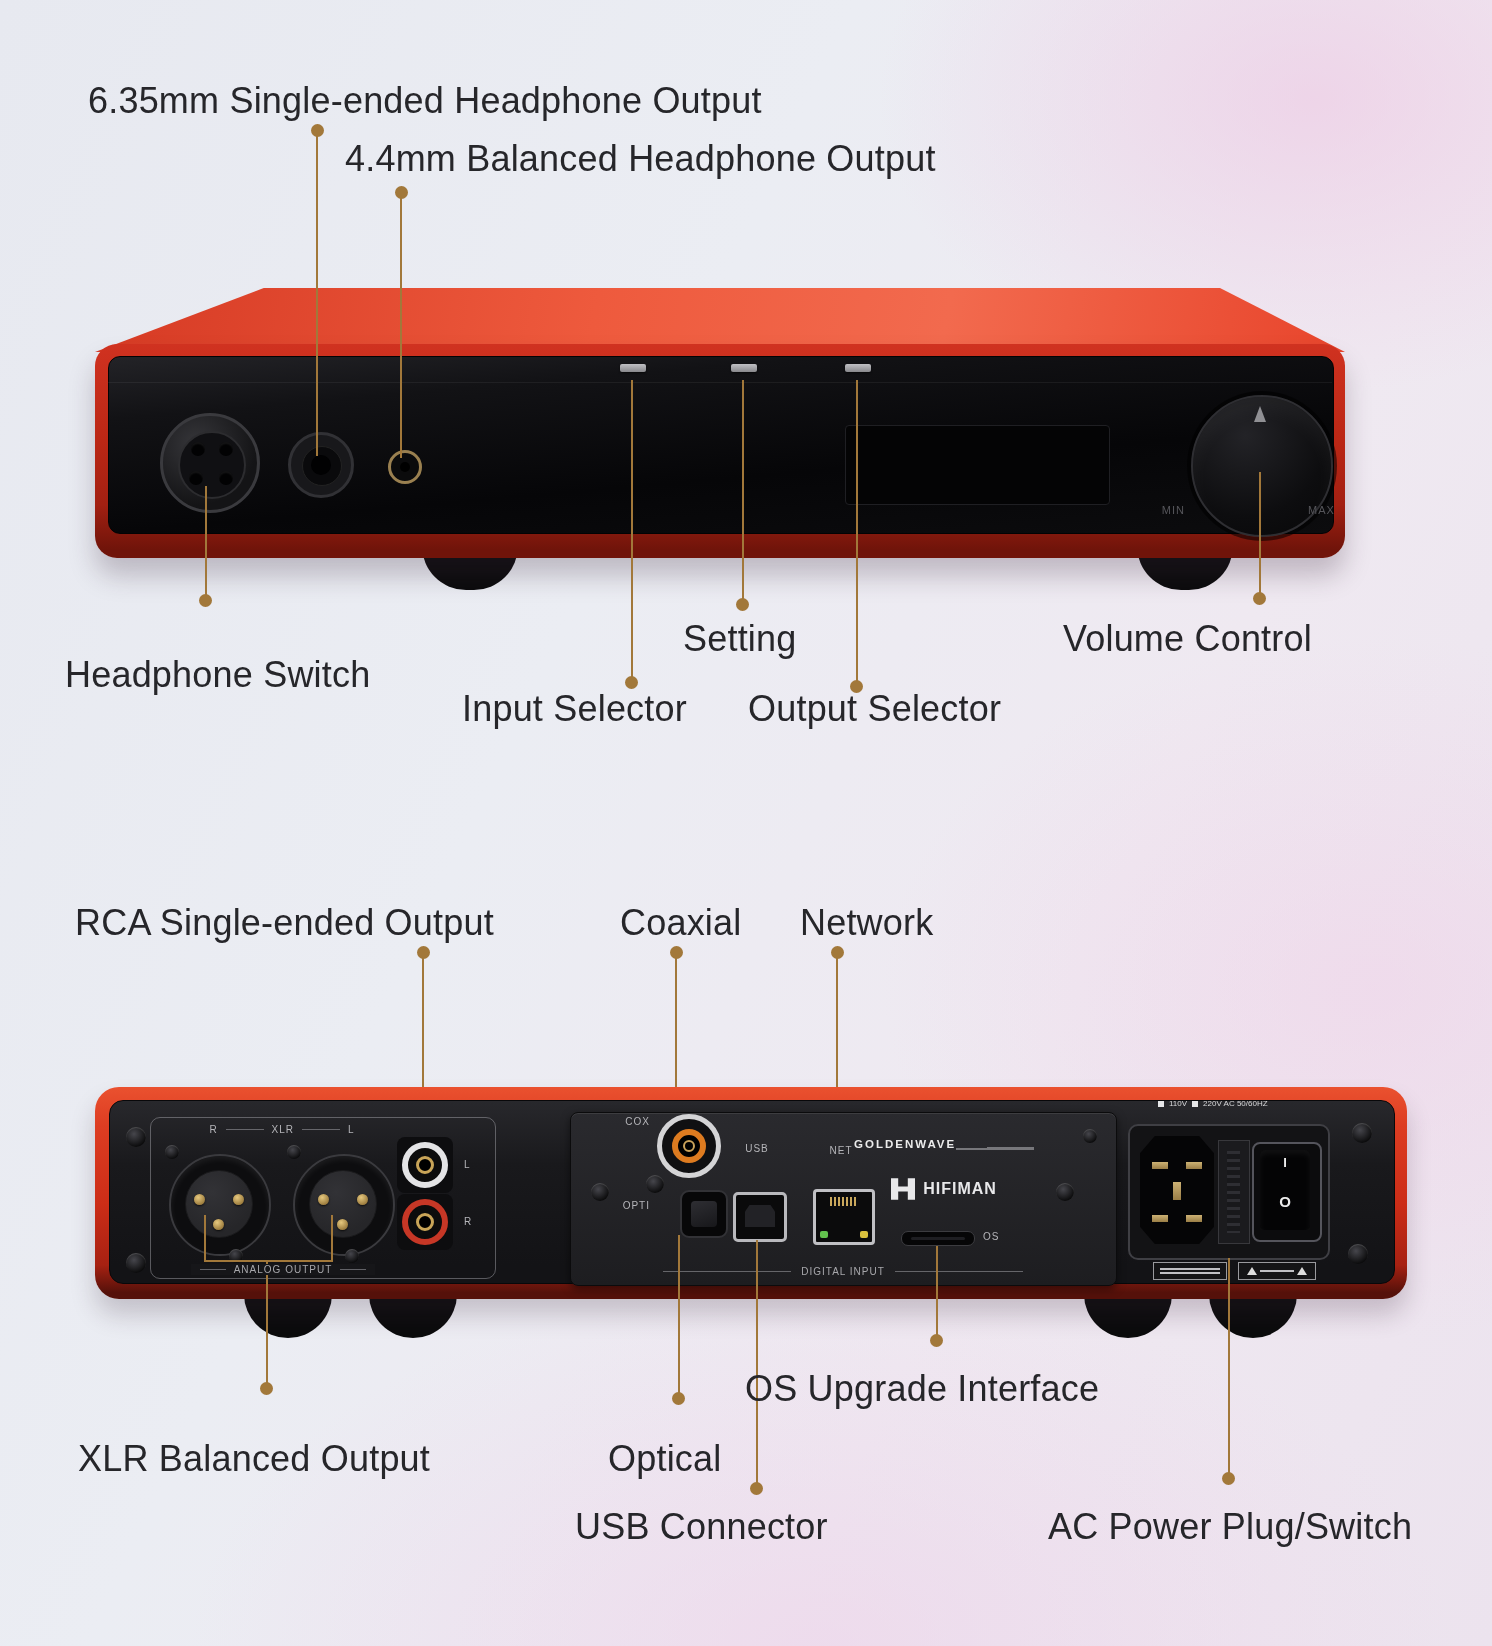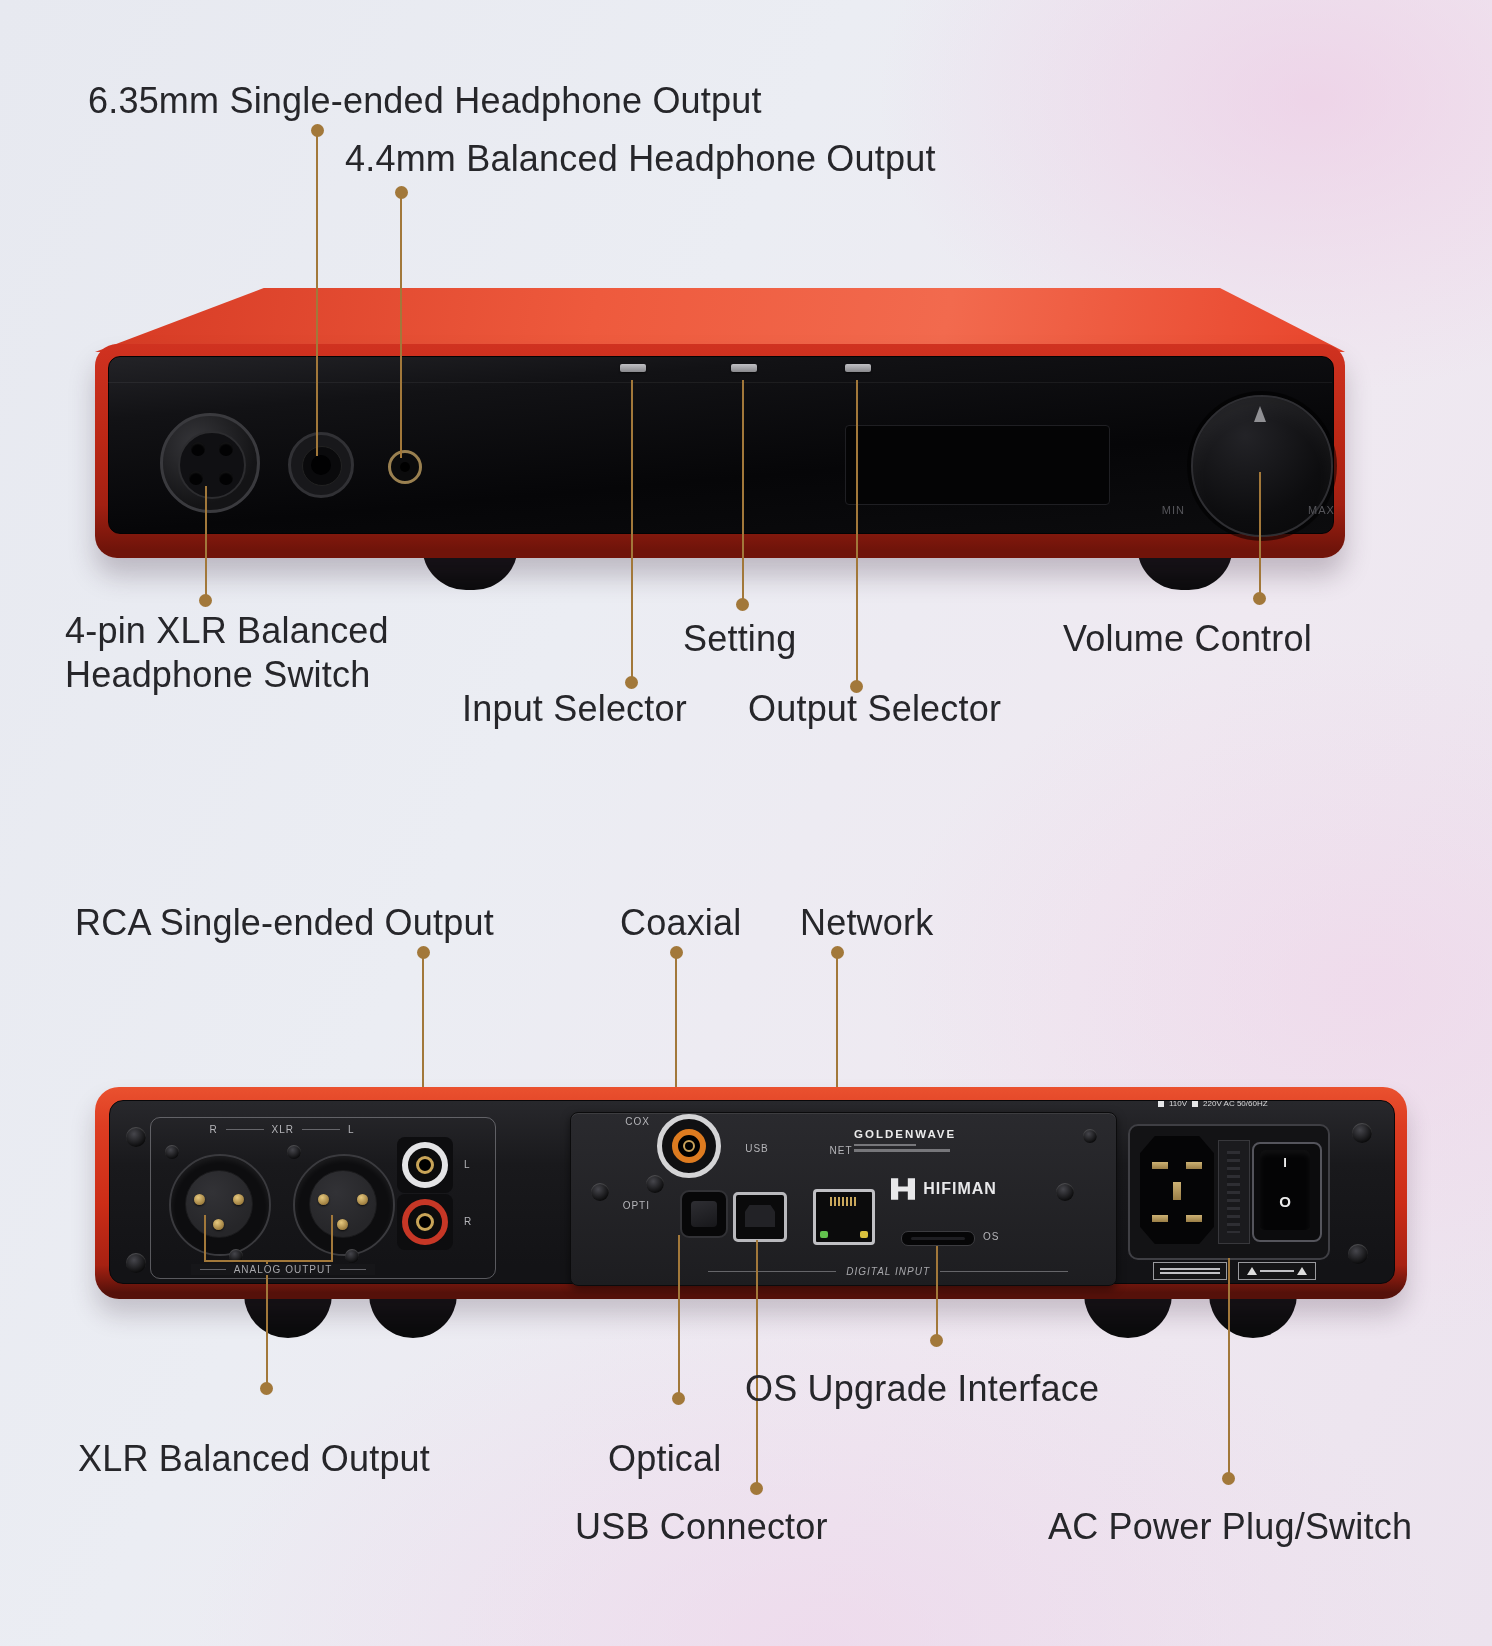--- a/index.html
+++ b/index.html
@@ -153,21 +153,20 @@
   <div class="gdot" style="left:625px;top:676px;"></div>
   <div class="gline" style="left:742px;top:380px;height:222px;"></div>
   <div class="gdot" style="left:736px;top:598px;"></div>
   <div class="gline" style="left:856px;top:380px;height:304px;"></div>
   <div class="gdot" style="left:850px;top:680px;"></div>
   <div class="gline" style="left:1259px;top:472px;height:124px;"></div>
   <div class="gdot" style="left:1253px;top:592px;"></div>
 
   <div class="lbl" style="left:88px;top:80px;">6.35mm Single-ended Headphone Output</div>
   <div class="lbl" style="left:345px;top:138px;">4.4mm Balanced Headphone Output</div>
-  <div class="lbl" style="left:65px;top:610px;">4-pin XLR Balanced</div>
   <div class="lbl" style="left:65px;top:654px;">Headphone Switch</div>
   <div class="lbl" style="left:683px;top:618px;">Setting</div>
   <div class="lbl" style="left:462px;top:688px;">Input Selector</div>
   <div class="lbl" style="left:1063px;top:618px;">Volume Control</div>
   <div class="lbl" style="left:748px;top:688px;">Output Selector</div>
 
   <div class="lbl" style="left:75px;top:902px;">RCA Single-ended Output</div>
   <div class="lbl" style="left:620px;top:902px;">Coaxial</div>
   <div class="lbl" style="left:800px;top:902px;">Network</div>
 
@@ -253,38 +252,38 @@
     <div class="usb-port" style="left:638px;top:105px;">
         <div class="in"></div>
       </div>
     <div class="tinytxt" style="left:721px;top:58px;width:50px;text-align:center;">NET</div>
     <div class="rj45" style="left:718px;top:102px;">
       <div class="pins"></div>
       <div class="led" style="left:4px;background:#63c24e;"></div>
       <div class="led" style="right:4px;background:#d9c13e;"></div>
     </div>
 
-    <div style="position:absolute;left:759px;top:41px;width:180px;display:flex;flex-direction:column;align-items:flex-start;">
+    <div style="position:absolute;left:759px;top:51px;width:180px;display:flex;flex-direction:row;align-items:flex-end;">
       <span style="font-size:11.5px;font-weight:bold;letter-spacing:2px;color:#ececec;">GOLDENWAVE</span>
       <span class="bar" style="width:62px;height:2px;margin-top:4px;"></span>
       <span class="bar" style="width:96px;height:3px;margin-top:3px;"></span>
     </div>
     <div style="position:absolute;left:749px;top:89px;width:200px;height:26px;display:flex;align-items:center;justify-content:center;gap:8px;">
       <svg width="24" height="22" viewBox="0 0 20 18">
           <path d="M0 0h6v7h8V0h6v18h-6v-7H6v7H0z" fill="#e8e8ea"></path>
         </svg>
       <span style="font-size:16px;font-weight:bold;letter-spacing:1px;color:#e8e8ea;">HIFIMAN</span>
     </div>
 
     <div style="position:absolute;left:806px;top:144px;width:72px;height:13px;border-radius:7px;background:#060607;border:1px solid #3c3c40;display:flex;align-items:center;justify-content:center;">
       <span style="width:54px;height:3px;background:#1e1e22;border-radius:2px;"></span>
     </div>
     <div class="tinytxt" style="left:888px;top:144px;text-align:center;">OS</div>
 
-    <div style="position:absolute;left:523px;top:179px;width:450px;display:flex;align-items:center;justify-content:flex-end;gap:10px;font-style:italic;">
+    <div style="position:absolute;left:523px;top:179px;width:450px;display:flex;align-items:center;justify-content:center;gap:10px;">
       <span class="hairline" style="width:128px;"></span>
       <span class="tinytxt" style="position:static;color:#a7a7ab;">DIGITAL INPUT</span>
       <span class="hairline" style="width:128px;"></span>
     </div>
     <div class="screw" style="left:496px;top:96px;width:18px;height:18px;"></div>
     <div class="screw" style="left:961px;top:96px;width:18px;height:18px;"></div>
     <div class="screw" style="left:988px;top:42px;width:14px;height:14px;"></div>
 
     <div style="position:absolute;left:1063px;top:12px;width:190px;display:flex;align-items:center;gap:5px;font-size:8px;color:#d8d8da;">
       <span class="vsq"></span>

